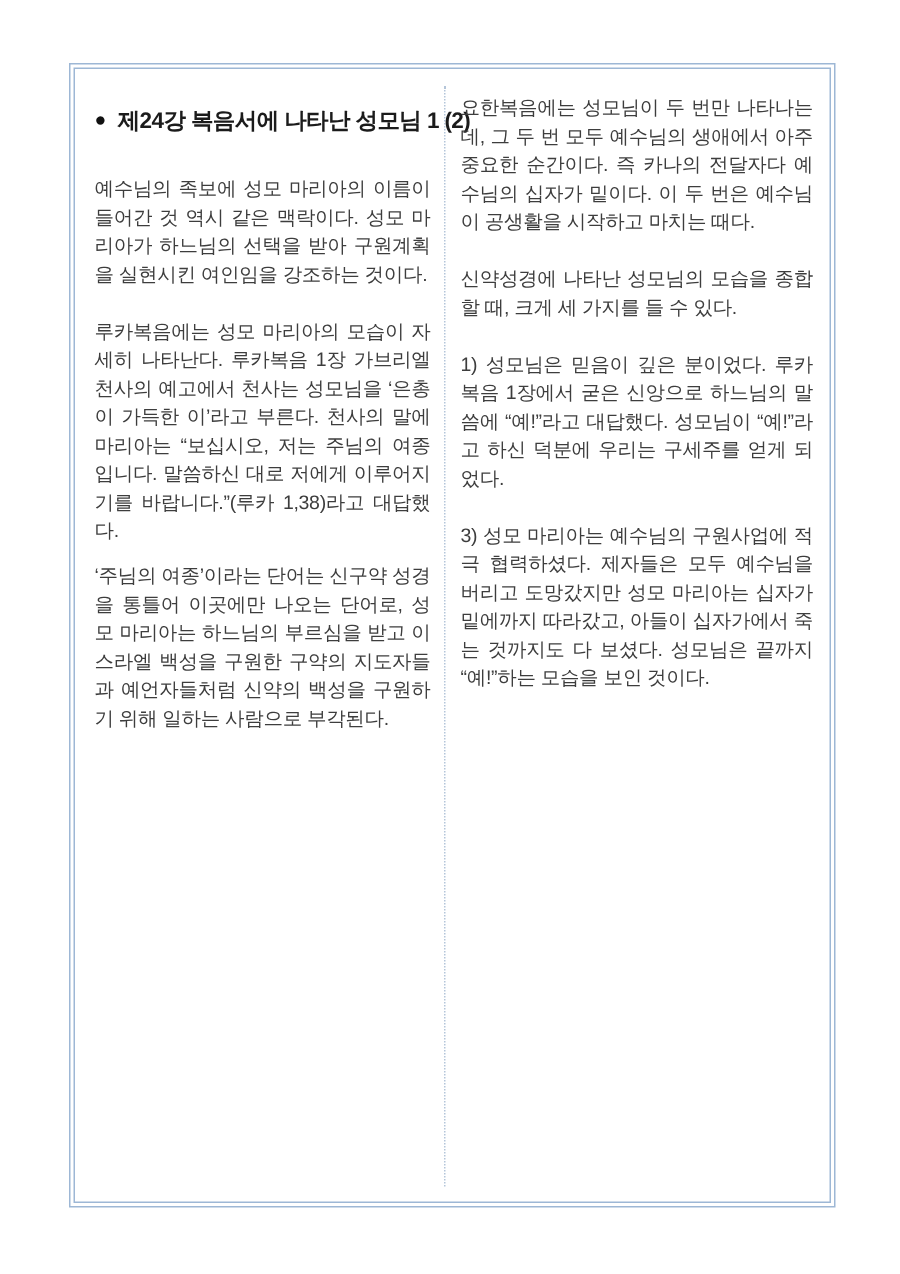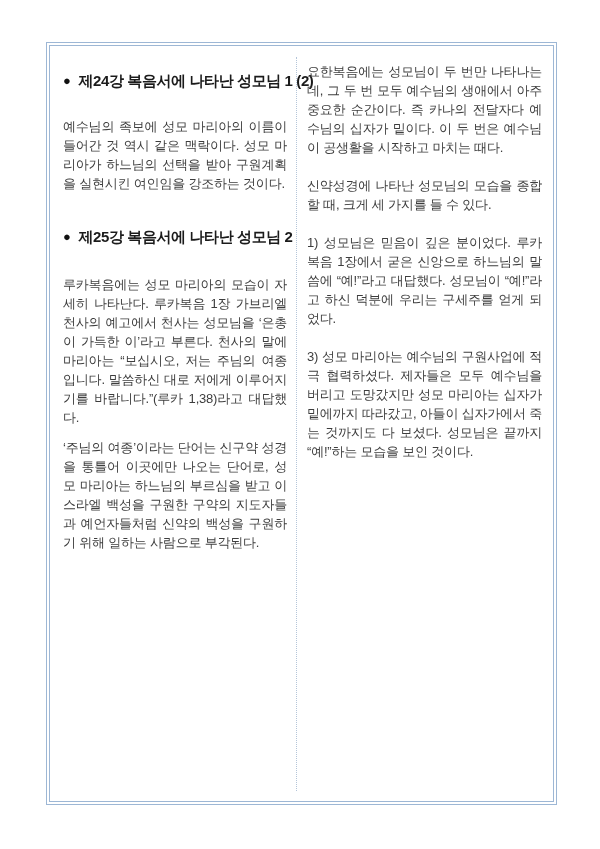--- a/index.html
+++ b/index.html
@@ -78,23 +78,20 @@
 
 <div class="sheet">
   <div class="frame">
 
     <div class="col col-left">
       <h2 class="section-heading">
         <span class="bullet">●</span><span>제24강 복음서에 나타난 성모님 1 (2)</span>
       </h2>
       <p class="body-par">예수님의 족보에 성모 마리아의 이름이 들어간 것 역시 같은 맥락이다. 성모 마리아가 하느님의 선택을 받아 구원계획을 실현시킨 여인임을 강조하는 것이다.</p>
 
-      <h2 class="section-heading second">
-        <span class="bullet">●</span><span>제25강 복음서에 나타난 성모님 2</span>
-      </h2>
       <p class="body-par tight">루카복음에는 성모 마리아의 모습이 자세히 나타난다. 루카복음 1장 가브리엘 천사의 예고에서 천사는 성모님을 ‘은총이 가득한 이’라고 부른다. 천사의 말에 마리아는 “보십시오, 저는 주님의 여종입니다. 말씀하신 대로 저에게 이루어지기를 바랍니다.”(루카 1,38)라고 대답했다.</p>
       <p class="body-par last">‘주님의 여종’이라는 단어는 신구약 성경을 통틀어 이곳에만 나오는 단어로, 성모 마리아는 하느님의 부르심을 받고 이스라엘 백성을 구원한 구약의 지도자들과 예언자들처럼 신약의 백성을 구원하기 위해 일하는 사람으로 부각된다.</p>
     </div>
 
     <div class="col col-right">
       <p class="body-par">요한복음에는 성모님이 두 번만 나타나는데, 그 두 번 모두 예수님의 생애에서 아주 중요한 순간이다. 즉 카나의 전달자다 예수님의 십자가 밑이다. 이 두 번은 예수님이 공생활을 시작하고 마치는 때다.</p>
       <p class="body-par">신약성경에 나타난 성모님의 모습을 종합할 때, 크게 세 가지를 들 수 있다.</p>
       <p class="body-par">1) 성모님은 믿음이 깊은 분이었다. 루카복음 1장에서 굳은 신앙으로 하느님의 말씀에 “예!”라고 대답했다. 성모님이 “예!”라고 하신 덕분에 우리는 구세주를 얻게 되었다.</p>
       <p class="body-par last">3) 성모 마리아는 예수님의 구원사업에 적극 협력하셨다. 제자들은 모두 예수님을 버리고 도망갔지만 성모 마리아는 십자가 밑에까지 따라갔고, 아들이 십자가에서 죽는 것까지도 다 보셨다. 성모님은 끝까지 “예!”하는 모습을 보인 것이다.</p>
     </div>

